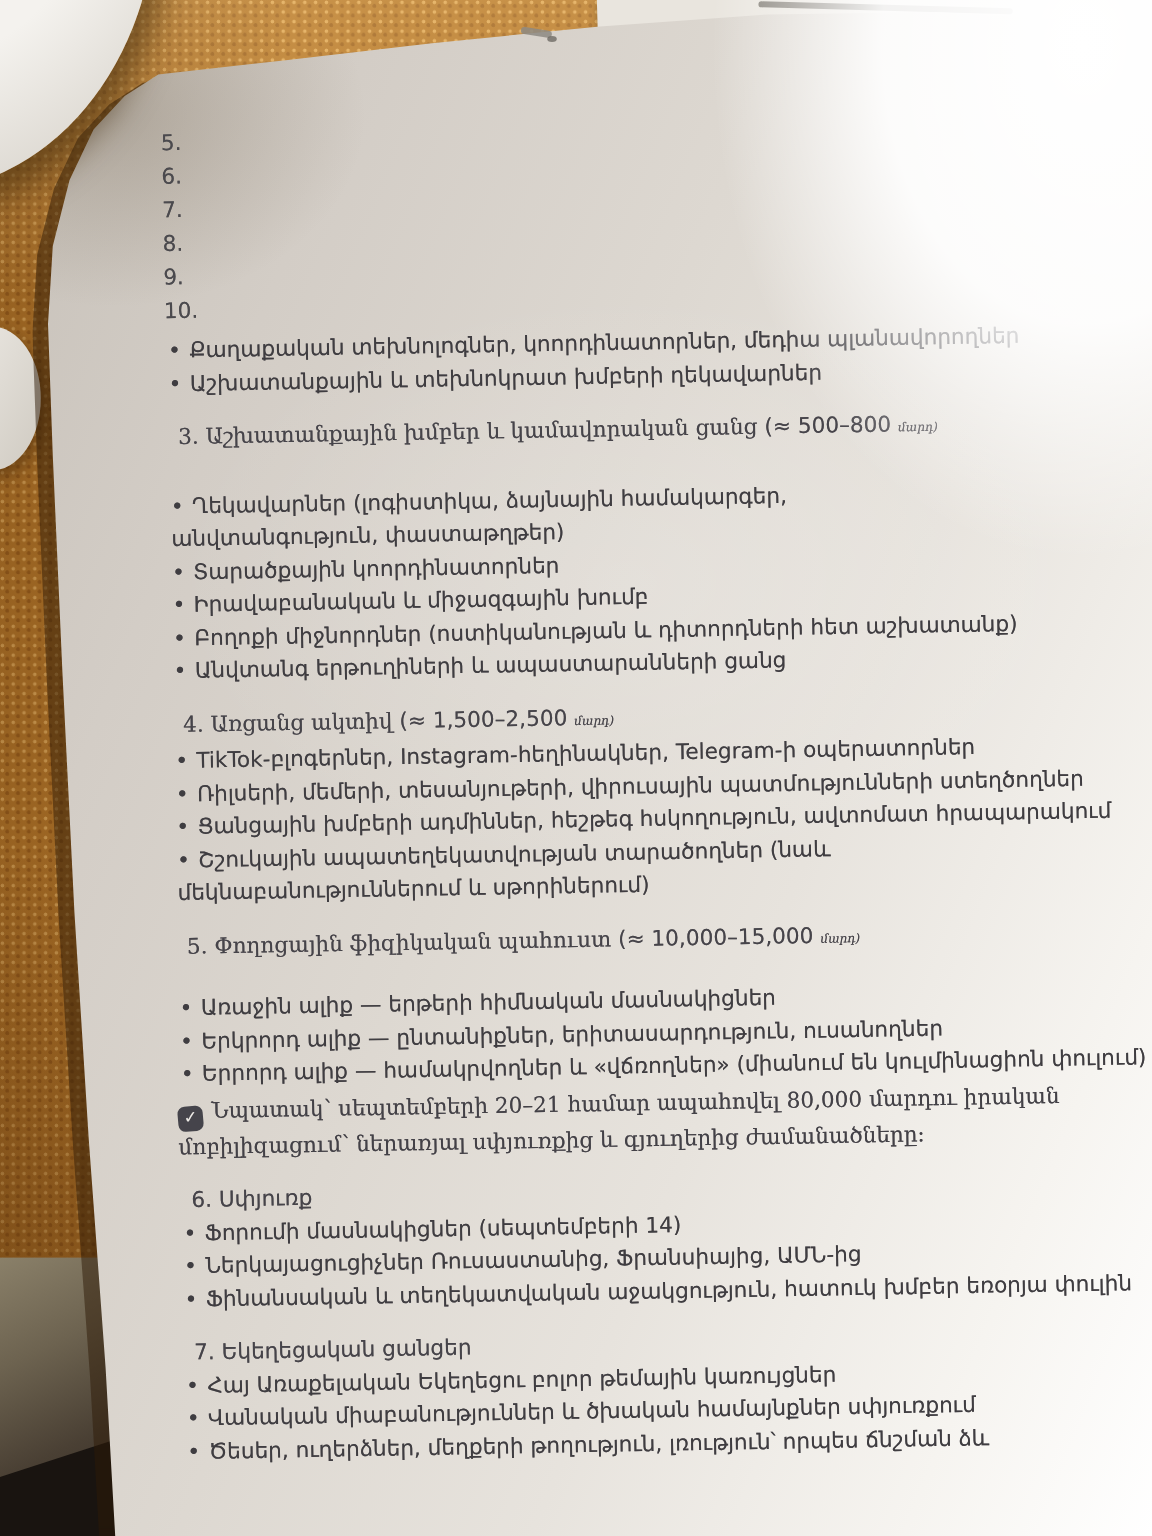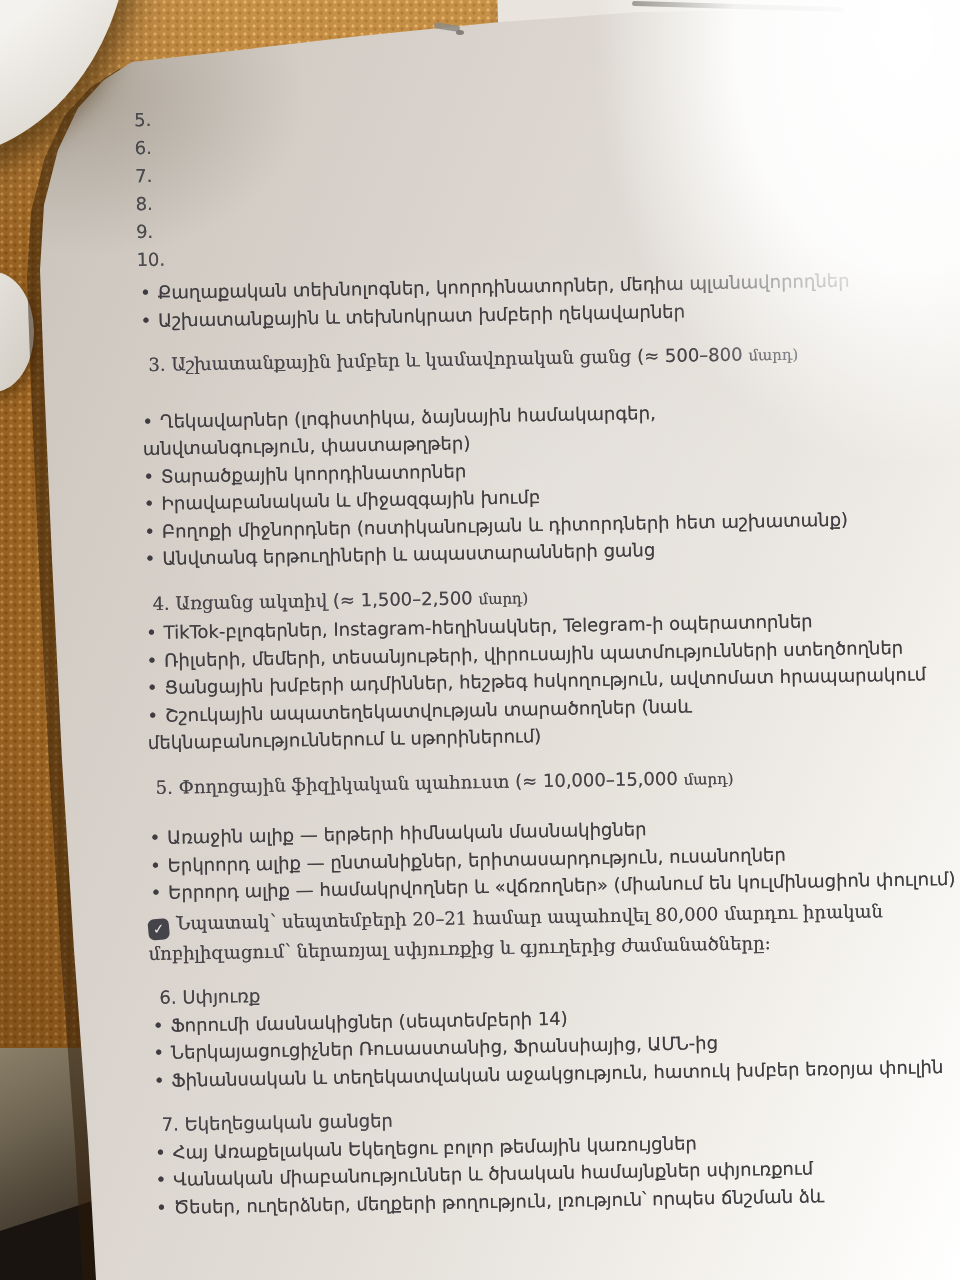--- a/index.html
+++ b/index.html
@@ -51,21 +51,21 @@
     transform:rotate(-1deg);transform-origin:8px 8px;font-size:18px;line-height:27.5px;
     text-shadow:0 0 .5px rgba(70,66,70,.65);}
   .numline{line-height:28px;color:#4b4a4e;}
   .intro{margin-top:5px;}
   .bullet{margin-left:3px;max-width:812px;}
   .dot{margin-right:7px;}
   .sec{margin-top:17px;}
   .heading{margin-left:10px;margin-bottom:0;color:#46444a;}
   .heading.serif{font-family:"DejaVu Serif","Liberation Serif",serif;}
   .heading .count-sans{font-family:"DejaVu Sans","Liberation Sans",sans-serif;}
-  .heading .count-unit{font-family:"DejaVu Serif","Liberation Serif",serif;font-size:15px;}
+  .heading .count-unit{font-family:"DejaVu Serif","Liberation Serif",serif;font-style:italic;font-size:10px;}
   .mb-big{margin-bottom:27px;}
   .mb-mid{margin-bottom:21px;}
   .w-tight{max-width:690px;}
   .w-med{max-width:742px;}
   .goal{margin-top:3px;max-width:742px;
     font-family:"DejaVu Serif","Liberation Serif",serif;color:#434147;}
   .checkbox{display:inline-flex;align-items:center;justify-content:center;
     width:21px;height:21px;border-radius:6px;background:#45444b;color:#eceae6;
     font-size:14px;font-weight:bold;margin-right:7px;vertical-align:-4px;
     transform:rotate(-4deg);font-family:"DejaVu Sans",sans-serif;}

